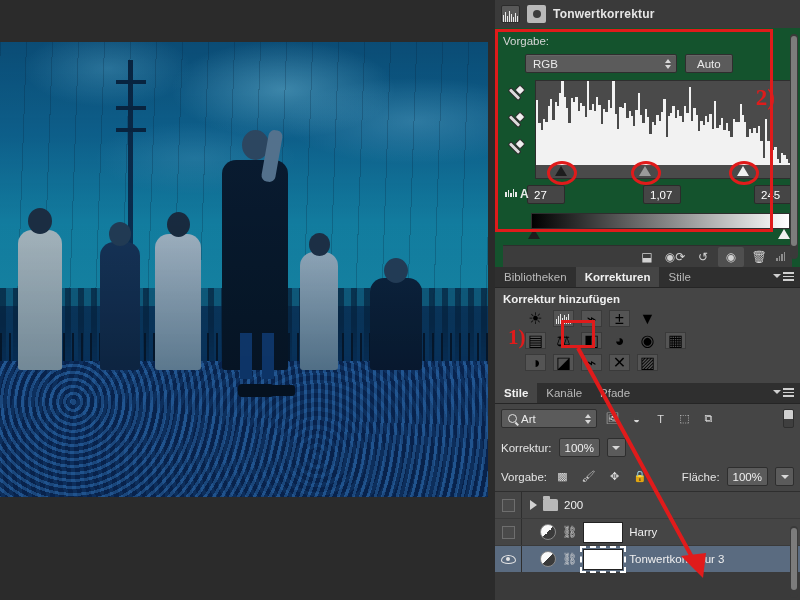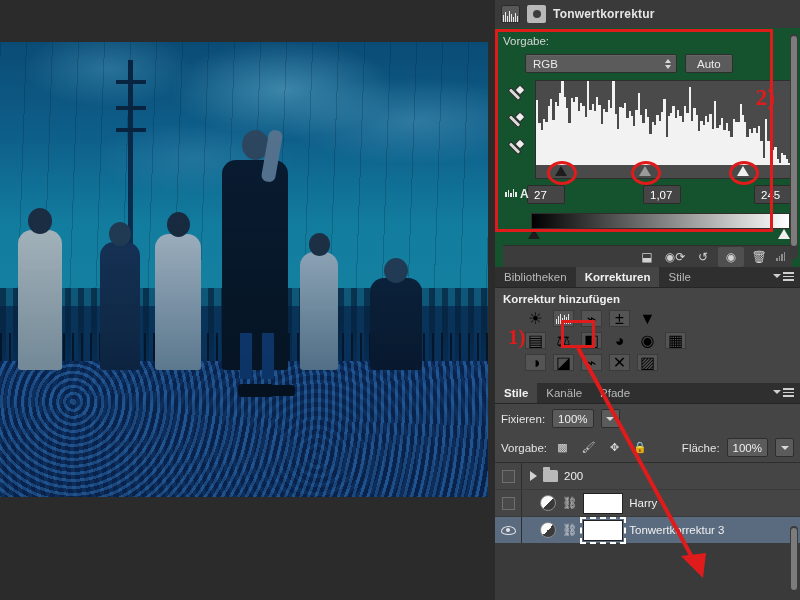--- a/index.html
+++ b/index.html
@@ -661,23 +661,39 @@
         <span class="tri"></span>
         <span class="lines">
             <i></i>
             <i></i>
             <i></i>
           </span>
       </div>
     </div>
 
     <div class="layers">
-
       <div class="lp-row">
-        <span class="opa-label">Fixieren:</span>
+        <div class="search-sel">
+          <span class="mag"></span>
+          <span>Art</span>
+          <span class="arrows" style="position:absolute;right:5px;top:50%;transform:translateY(-50%);display:flex;flex-direction:column;gap:2px">
+            <b style="width:0;height:0;border-left:3.5px solid transparent;border-right:3.5px solid transparent;border-bottom:4px solid #d8d8d8"></b>
+            <b style="width:0;height:0;border-left:3.5px solid transparent;border-right:3.5px solid transparent;border-top:4px solid #d8d8d8"></b>
+          </span>
+        </div>
+        <div class="filt-ico">🖼</div>
+        <div class="filt-ico">◒</div>
+        <div class="filt-ico">T</div>
+        <div class="filt-ico">⬚</div>
+        <div class="filt-ico">⧉</div>
+        <div class="toggle-sw"></div>
+      </div>
+
+      <div class="lp-row">
+        <span class="opa-label">Korrektur:</span>
         <div class="opa-field">100%</div>
         <div class="mini-drop">
             <b></b>
           </div>
       </div>
 
       <div class="lp-row">
         <span class="opa-label">Vorgabe:</span>
         <div class="lock-icos">
           <span class="filt-ico">▩</span>

